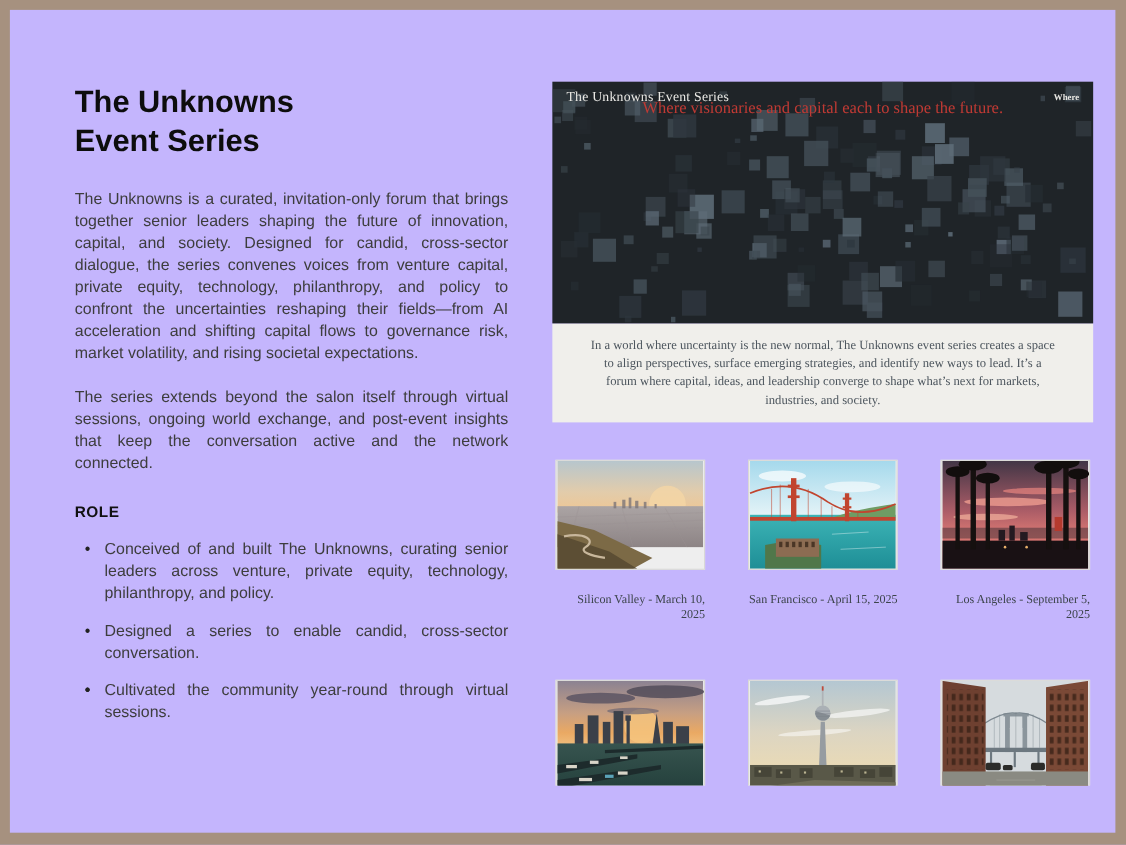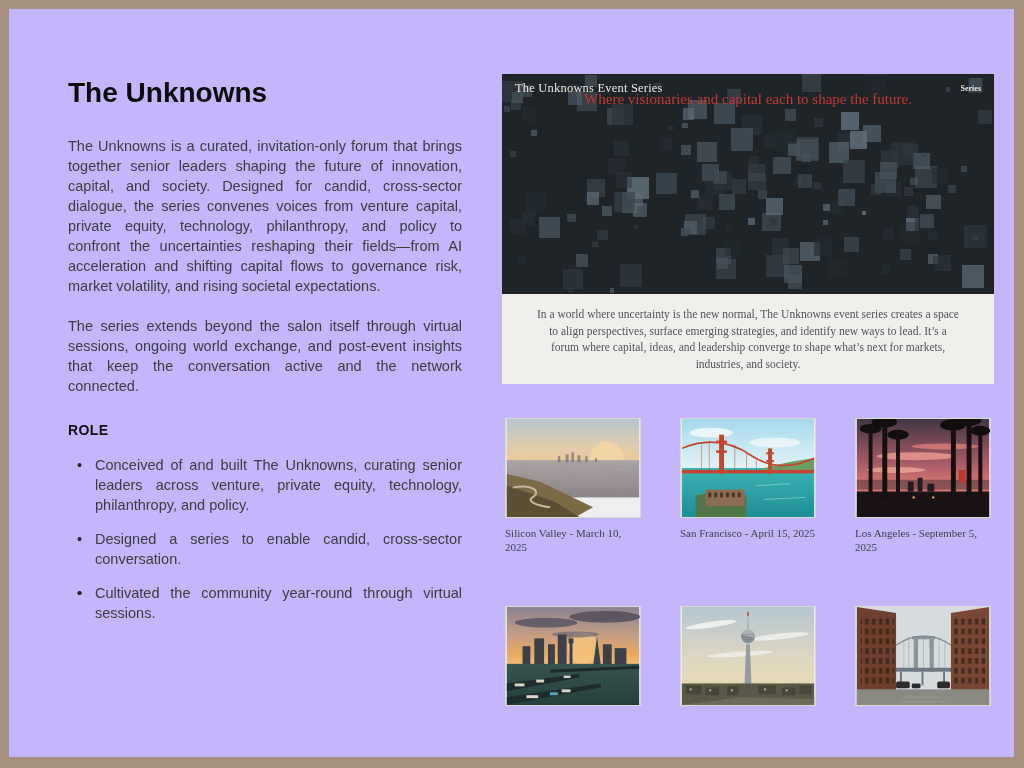--- a/index.html
+++ b/index.html
@@ -97,33 +97,34 @@
     padding:0 3px;
     row-gap:52px;
   }
   .event-card{width:136px;}
   .event-card .photo{
     width:134px;height:98px;display:block;
     border:1px solid #d9d9d6;
     background:#eee;
   }
   .event-card .caption{
-    margin-top:8px;
-    text-align:left;
+    margin-top:20px;
+    text-align:right;
     font-size:11px;line-height:14px;color:#3c444b;
   }
 </style>
 </head>
 <body>
 
 <div class="page">
 
   <div class="left-col">
     <h1>
       <span>The Unknowns</span><br>
+      <span>Event Series</span>
     </h1>
     <p>The Unknowns is a curated, invitation-only forum that brings together senior leaders shaping the future of innovation, capital, and society. Designed for candid, cross-sector dialogue, the series convenes voices from venture capital, private equity, technology, philanthropy, and policy to confront the uncertainties reshaping their fields—from AI acceleration and shifting capital flows to governance risk, market volatility, and rising societal expectations.</p>
     <p>The series extends beyond the salon itself through virtual sessions, ongoing world exchange, and post-event insights that keep the conversation active and the network connected.</p>
     <div class="role-heading">ROLE</div>
     <ul class="role-list">
       <li>
         <span class="dot">•</span>
         <span>Conceived of and built The Unknowns, curating senior leaders across venture, private equity, technology, philanthropy, and policy.</span>
       </li>
       <li>
@@ -290,21 +291,21 @@
           <div style="width: 21.4823px; height: 21.4823px; left: 182.557px; top: 139.612px; background: rgb(69, 81, 90); opacity: 0.59;"></div>
           <div style="width: 10.1652px; height: 10.1652px; left: 179.16px; top: 70.5122px; background: rgb(69, 81, 90); opacity: 0.83;"></div>
           <div style="width: 20.7444px; height: 20.7444px; left: 112.312px; top: 117.511px; background: rgb(56, 66, 73); opacity: 0.63;"></div>
           <div style="width: 17.848px; height: 17.848px; left: 271.056px; top: 82.6129px; background: rgb(94, 109, 121); opacity: 0.47;"></div>
           <div style="width: 12.1512px; height: 12.1512px; left: 20.3051px; top: 32.1249px; background: rgb(38, 45, 51); opacity: 0.42;"></div>
           <div style="width: 10.4404px; height: 10.4404px; left: 368.74px; top: 110.438px; background: rgb(56, 66, 73); opacity: 0.56;"></div>
           <div style="width: 22.9438px; height: 22.9438px; left: 340.509px; top: 86.43px; background: rgb(56, 66, 73); opacity: 0.76;"></div>
         </div>
       <div class="hero-nav">
         <span class="brand">The Unknowns Event Series</span>
-        <span class="about-link">Series</span>
+        <span class="about-link">Where</span>
       </div>
       <div class="hero-sub">Where visionaries and capital each to shape the future.</div>
     </div>
 
     <div class="intro">
       <p>In a world where uncertainty is the new normal, The Unknowns event series creates a space to align perspectives, surface emerging strategies, and identify new ways to lead. It’s a forum where capital, ideas, and leadership converge to shape what’s next for markets, industries, and society.</p>
     </div>
 
     <div class="events">
 

